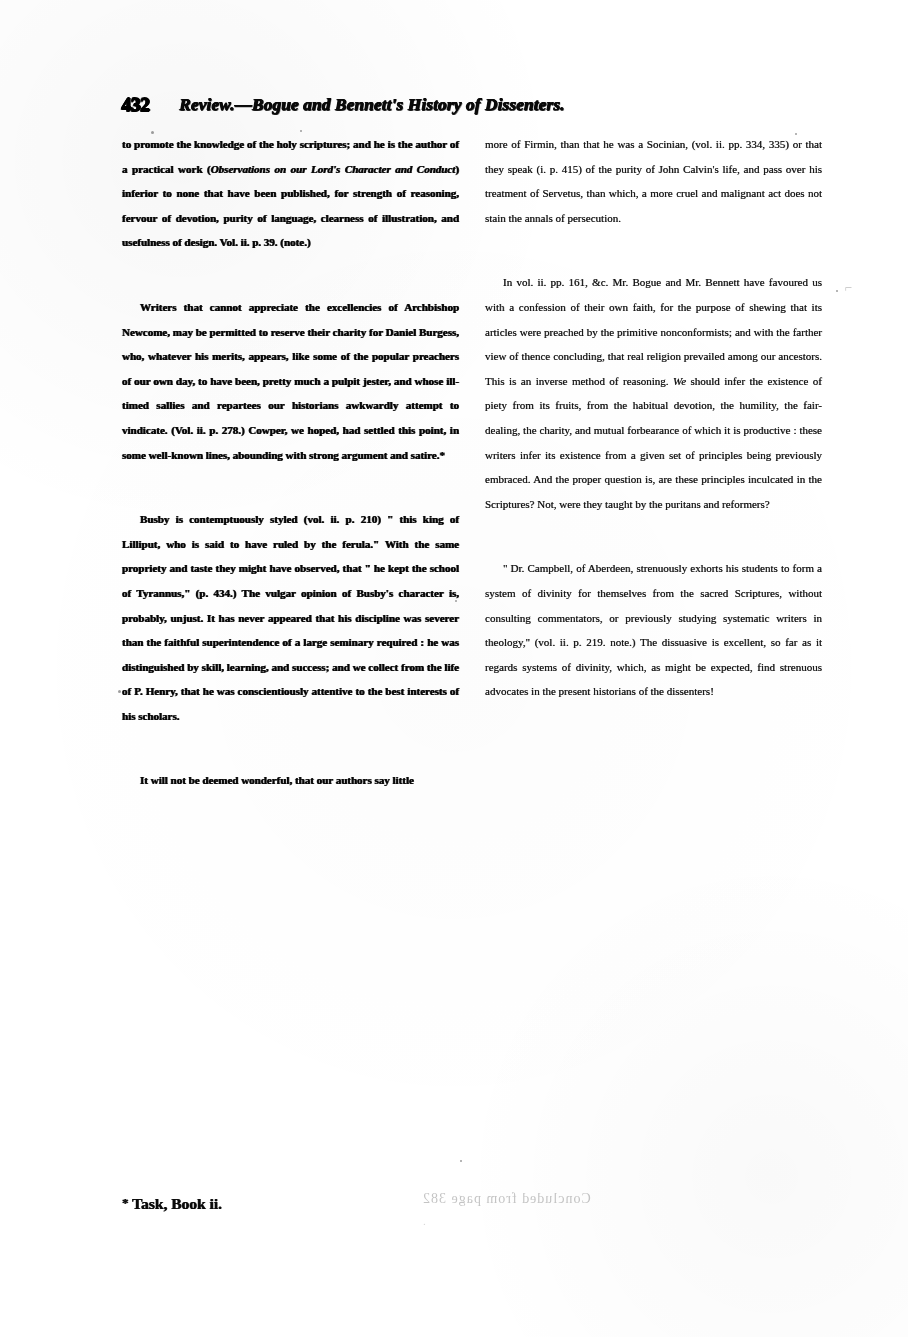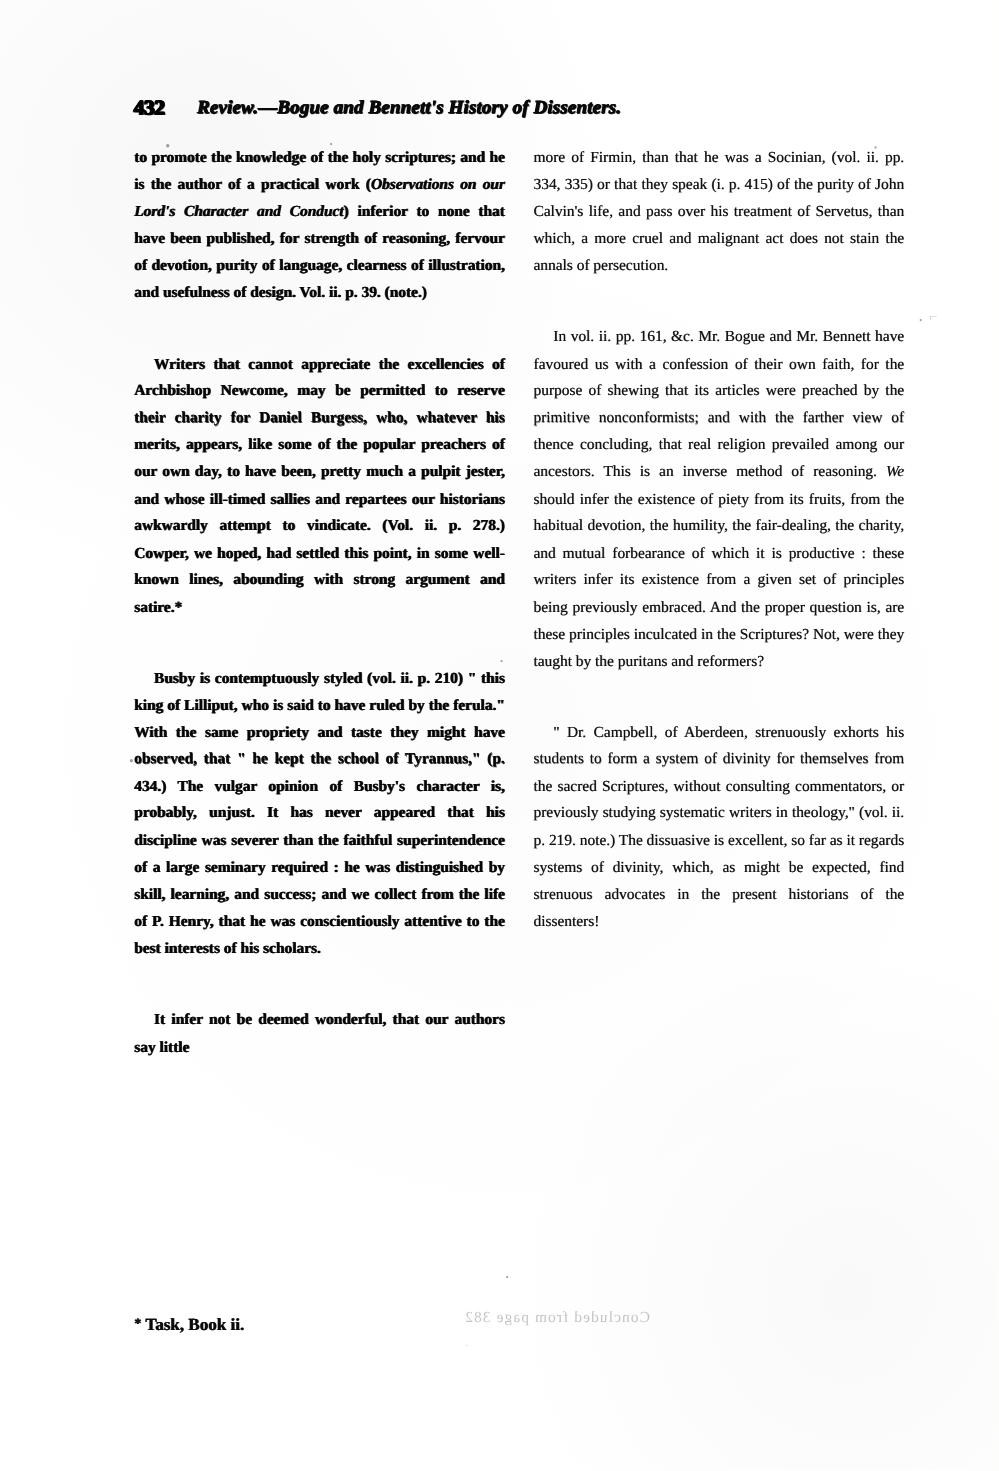--- a/index.html
+++ b/index.html
@@ -44,21 +44,21 @@
     height: 1120px;
   }
 
   
   .running-head {
     position: absolute;
     left: 0; top: 0;
     width: 700px;
     height: 34px;
     display: flex;
-    align-items: flex-start;
+    align-items: center;
     white-space: nowrap;
   }
   .folio {
     font-weight: bold;
     font-size: 19px;
     letter-spacing: -0.5px;
     
     color: #000;
     text-shadow:
        0.6px 0 0 #000, -0.6px 0 0 #000,
@@ -91,21 +91,21 @@
     width: 700px;
     display: flex;
     gap: 26px;
   }
   .col {
     width: 337px;
   }
 
   .para {
     margin: 0;
-    font-size: 14px;
+    font-size: 11px;
     line-height: 24.6px;
     text-align: justify;
     text-justify: inter-word;
     color: #111;
     
     text-shadow: 0.35px 0.1px 0 rgba(0,0,0,0.45), -0.25px 0 0 rgba(0,0,0,0.35);
   }
   .para.indent { text-indent: 18px; margin-top: 40px; }
   .para em { font-style: italic; }
 
@@ -191,21 +191,21 @@
       <span class="folio">432</span>
       <span class="head-title">Review.—Bogue and Bennett's History of Dissenters.</span>
     </div>
 
     <div class="columns">
 
       <div class="col bleed-left">
         <p class="para ink-mid" style="text-shadow: rgba(0, 0, 0, 0.8) 0.55px 0.15px 0px, rgba(0, 0, 0, 0.6) -0.45px 0px 0px;">to promote the knowledge of the holy scriptures; and he is the author of a practical work (<em>Observations on our Lord's Character and Conduct</em>) inferior to none that have been published, for strength of reasoning, fervour of devotion, purity of language, clearness of illustration, and usefulness of design. Vol. ii. p. 39. (note.)</p>
         <p class="para indent ink-mid" style="text-shadow: rgba(0, 0, 0, 0.8) 0.55px 0.15px 0px, rgba(0, 0, 0, 0.6) -0.45px 0px 0px;">Writers that cannot appreciate the excellencies of Archbishop Newcome, may be permitted to reserve their charity for Daniel Burgess, who, whatever his merits, appears, like some of the popular preachers of our own day, to have been, pretty much a pulpit jester, and whose ill-timed sallies and repartees our historians awkwardly attempt to vindicate. (Vol. ii. p. 278.) Cowper, we hoped, had settled this point, in some well-known lines, abounding with strong argument and satire.*</p>
         <p class="para indent ink-mid" style="text-shadow: rgba(0, 0, 0, 0.8) 0.55px 0.15px 0px, rgba(0, 0, 0, 0.6) -0.45px 0px 0px;">Busby is contemptuously styled (vol. ii. p. 210) " this king of Lilliput, who is said to have ruled by the ferula." With the same propriety and taste they might have observed, that " he kept the school of Tyrannus," (p. 434.) The vulgar opinion of Busby's character is, probably, unjust. It has never appeared that his discipline was severer than the faithful superintendence of a large seminary required : he was distinguished by skill, learning, and success; and we collect from the life of P. Henry, that he was conscientiously attentive to the best interests of his scholars.</p>
-        <p class="para indent ink-mid" style="text-shadow: rgba(0, 0, 0, 0.8) 0.55px 0.15px 0px, rgba(0, 0, 0, 0.6) -0.45px 0px 0px;">It infer not be deemed wonderful, that our authors say little</p>
+        <p class="para indent ink-mid" style="text-shadow: rgba(0, 0, 0, 0.8) 0.55px 0.15px 0px, rgba(0, 0, 0, 0.6) -0.45px 0px 0px;">It will not be deemed wonderful, that our authors say little</p>
       </div>
 
       <div class="col">
         <p class="para">more of Firmin, than that he was a Socinian, (vol. ii. pp. 334, 335) or that they speak (i. p. 415) of the purity of John Calvin's life, and pass over his treatment of Servetus, than which, a more cruel and malignant act does not stain the annals of persecution.</p>
         <p class="para indent">In vol. ii. pp. 161, &amp;c. Mr. Bogue and Mr. Bennett have favoured us with a confession of their own faith, for the purpose of shewing that its articles were preached by the primitive nonconformists; and with the farther view of thence concluding, that real religion prevailed among our ancestors. This is an inverse method of reasoning. <em>We</em> should infer the existence of piety from its fruits, from the habitual devotion, the humility, the fair-dealing, the charity, and mutual forbearance of which it is productive : these writers infer its existence from a given set of principles being previously embraced. And the proper question is, are these principles inculcated in the Scriptures? Not, were they taught by the puritans and reformers?</p>
         <p class="para indent">" Dr. Campbell, of Aberdeen, strenuously exhorts his students to form a system of divinity for themselves from the sacred Scriptures, without consulting commentators, or previously studying systematic writers in theology," (vol. ii. p. 219. note.) The dissuasive is excellent, so far as it regards systems of divinity, which, as might be expected, find strenuous advocates in the present historians of the dissenters!</p>
       </div>
 
     </div>
   </div>

